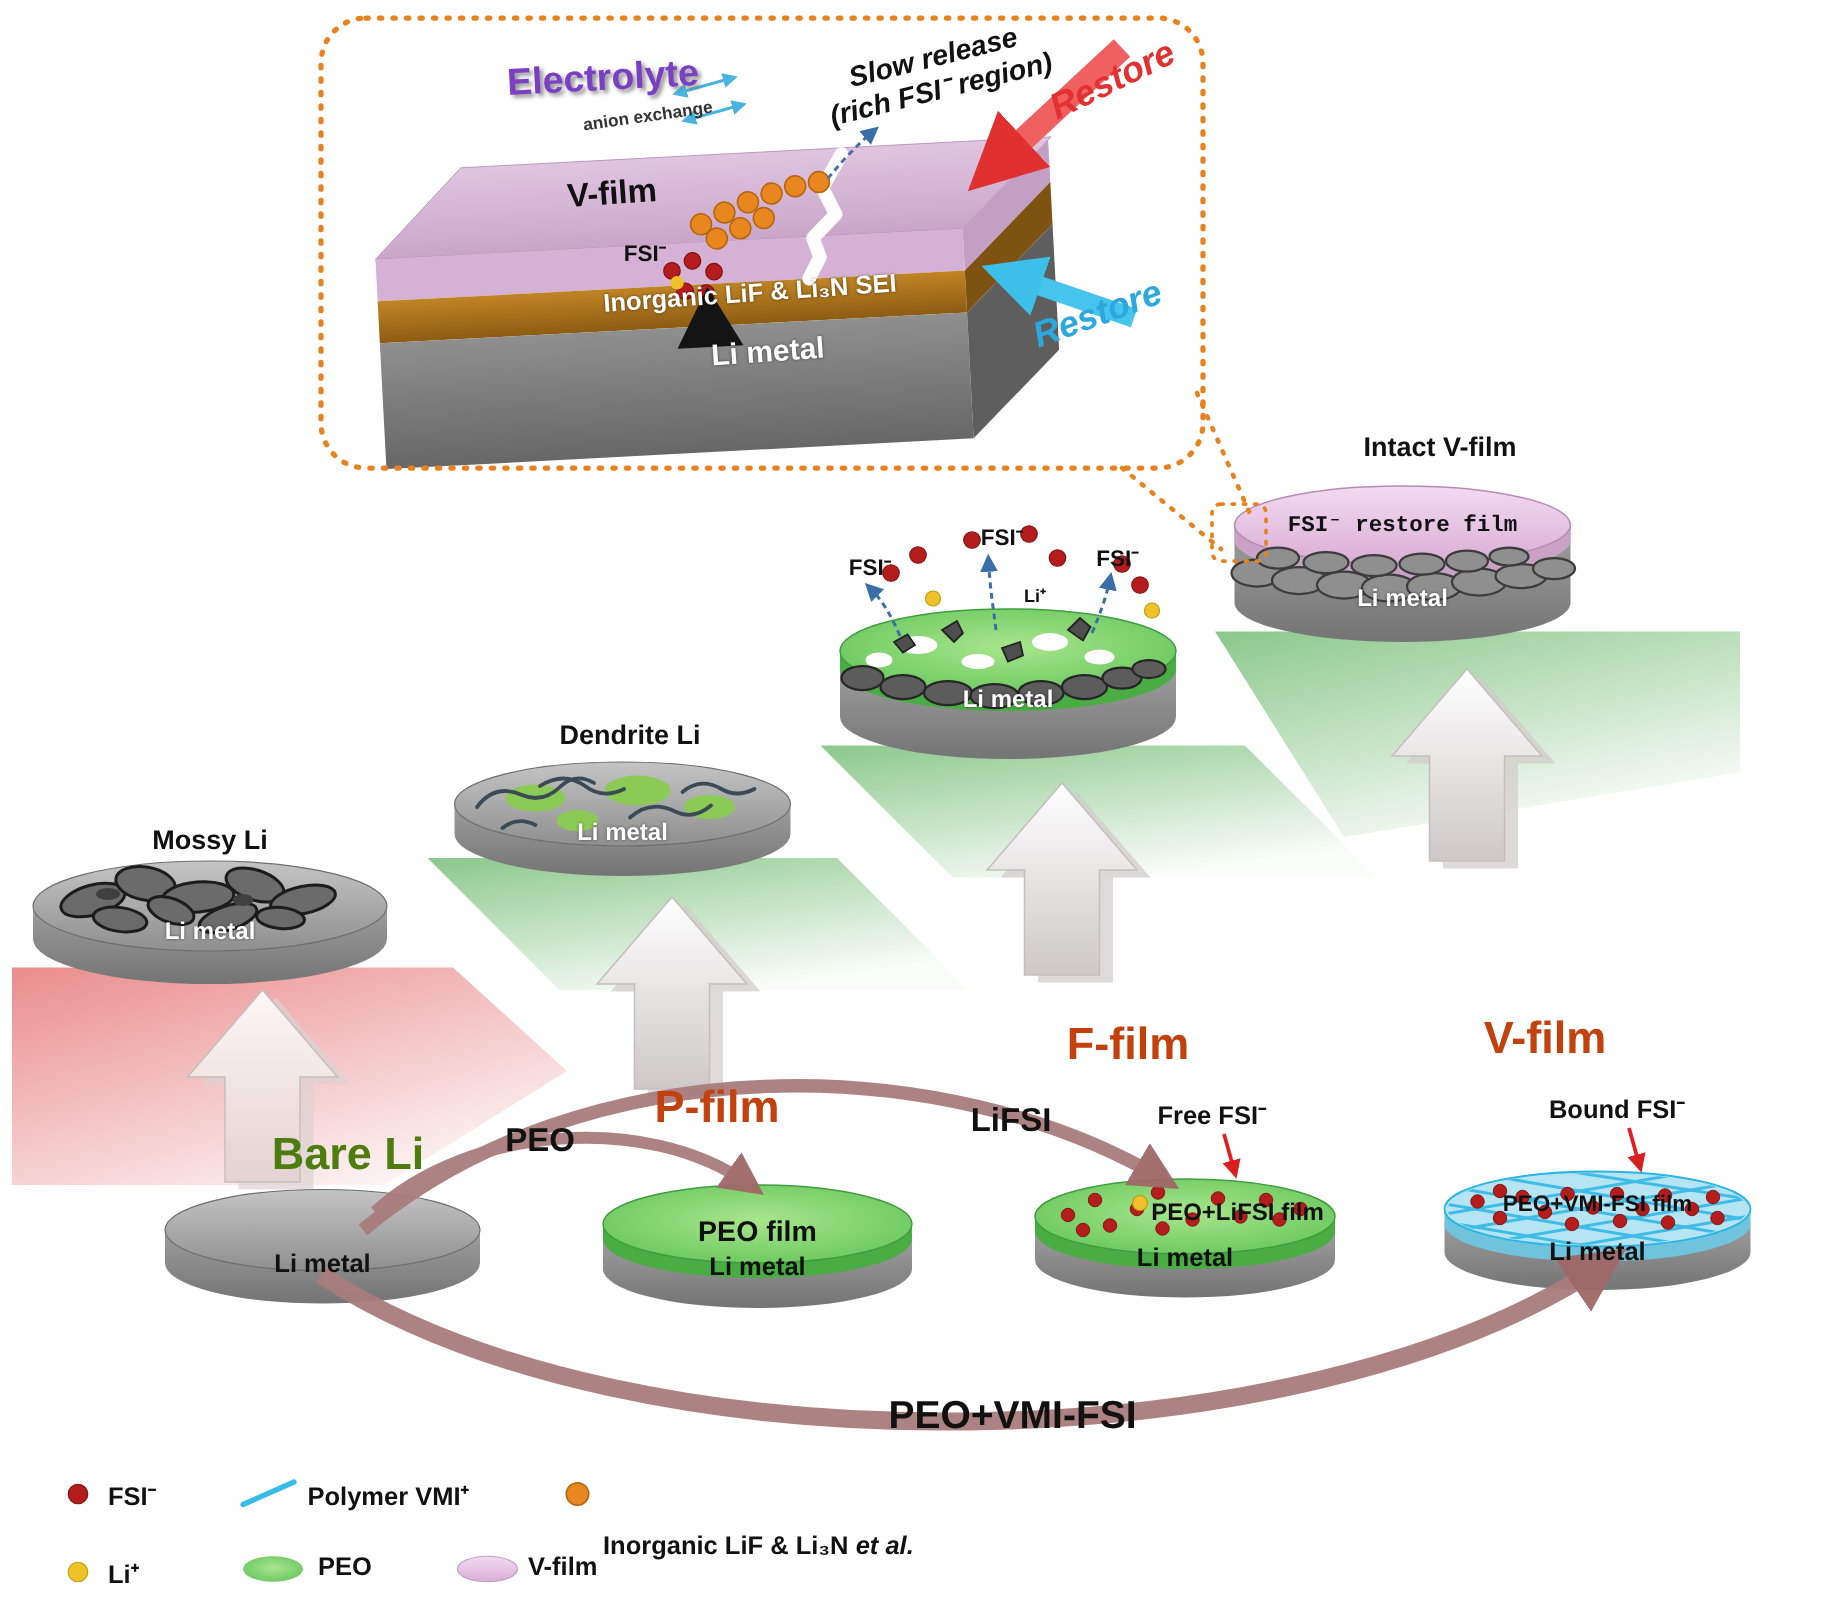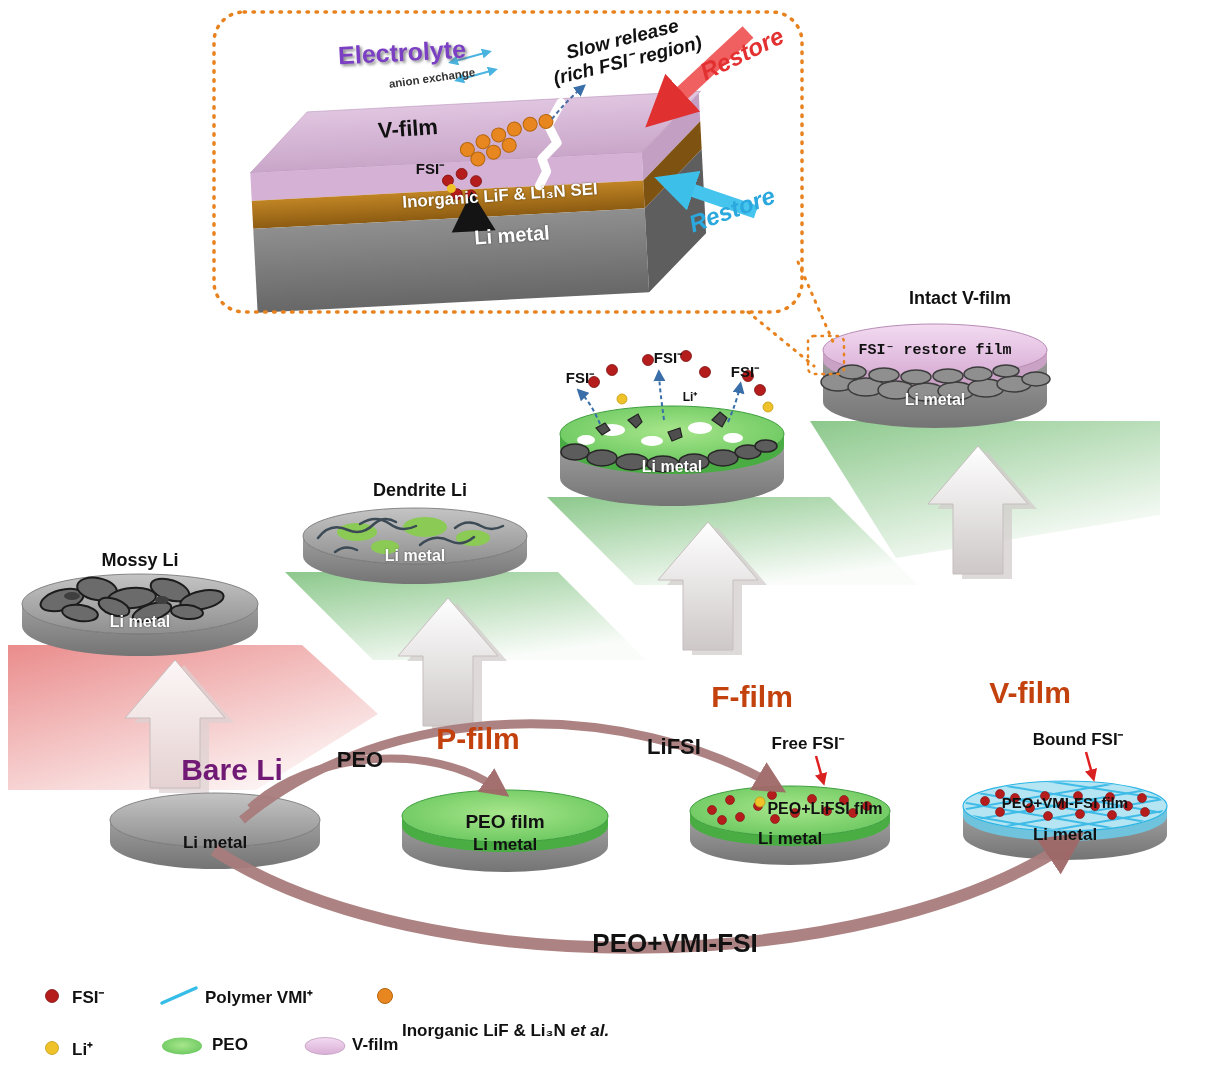--- a/index.html
+++ b/index.html
@@ -364,21 +364,21 @@
 <div class="lbl white" style="left:415px;top:547px;font-size:16px;">Li metal</div>
 <div class="lbl" style="left:580px;top:367px;font-size:15px;">FSI⁻</div>
 <div class="lbl" style="left:668px;top:347px;font-size:15px;">FSI⁻</div>
 <div class="lbl" style="left:745px;top:361px;font-size:15px;">FSI⁻</div>
 <div class="lbl" style="left:690px;top:388px;font-size:12px;">Li⁺</div>
 <div class="lbl white" style="left:672px;top:458px;font-size:16px;">Li metal</div>
 <div class="lbl" style="left:940px;top:288px;font-size:18px;margin-left:20px;">Intact V-film</div>
 <div class="lbl" style="left:935px;top:340px;font-size:15px;font-family:Liberation Mono, monospace;">FSI⁻ restore film</div>
 <div class="lbl white" style="left:935px;top:391px;font-size:16px;">Li metal</div>
 
-<div class="lbl" style="left:232px;top:753px;font-size:30px;color:#701a75;">Bare Li</div>
+<div class="lbl" style="left:232px;top:753px;font-size:30px;color:#4d7c0f;">Bare Li</div>
 <div class="lbl" style="left:215px;top:833px;font-size:17px;">Li metal</div>
 
 <div class="lbl graytitle" style="left:478px;top:722px;font-size:30px;text-align:right;">P-film</div>
 <div class="lbl" style="left:360px;top:747px;font-size:22px;">PEO</div>
 <div class="lbl" style="left:505px;top:811px;font-size:19px;">PEO film</div>
 <div class="lbl" style="left:505px;top:835px;font-size:17px;">Li metal</div>
 
 <div class="lbl graytitle" style="left:752px;top:680px;font-size:30px;">F-film</div>
 <div class="lbl" style="left:674px;top:734px;font-size:22px;">LiFSI</div>
 <div class="lbl" style="left:808px;top:731px;font-size:17px;">Free FSI⁻</div>

